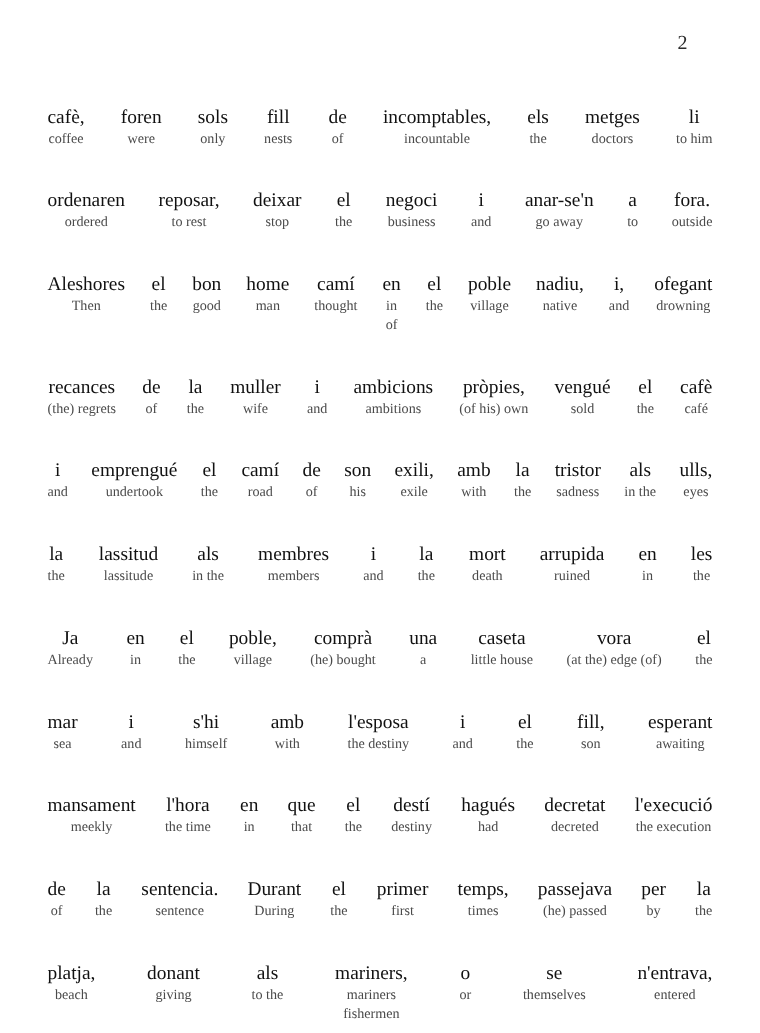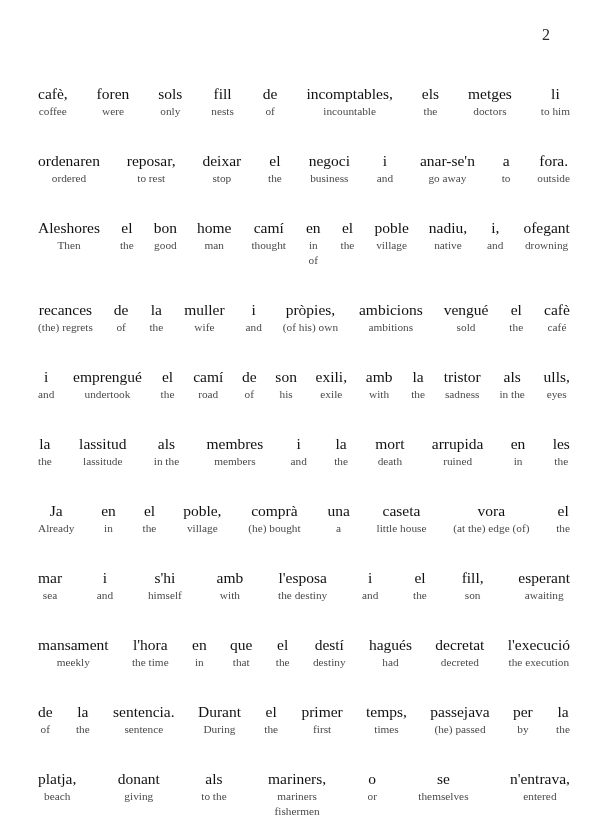--- a/index.html
+++ b/index.html
@@ -210,26 +210,26 @@
         </div>
         <div class="pair">
           <div class="src">muller</div>
           <div class="gloss">wife</div>
         </div>
         <div class="pair">
           <div class="src">i</div>
           <div class="gloss">and</div>
         </div>
         <div class="pair">
+          <div class="src">ambicions</div>
+          <div class="gloss">ambitions</div>
+        </div>
+        <div class="pair">
           <div class="src">pròpies,</div>
           <div class="gloss">(of his) own</div>
-        </div>
-        <div class="pair">
-          <div class="src">ambicions</div>
-          <div class="gloss">ambitions</div>
         </div>
         <div class="pair">
           <div class="src">vengué</div>
           <div class="gloss">sold</div>
         </div>
         <div class="pair">
           <div class="src">el</div>
           <div class="gloss">the</div>
         </div>
         <div class="pair">

